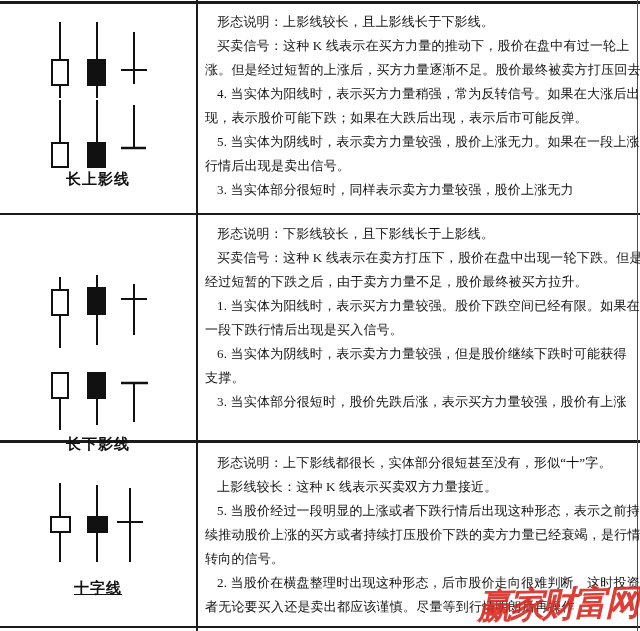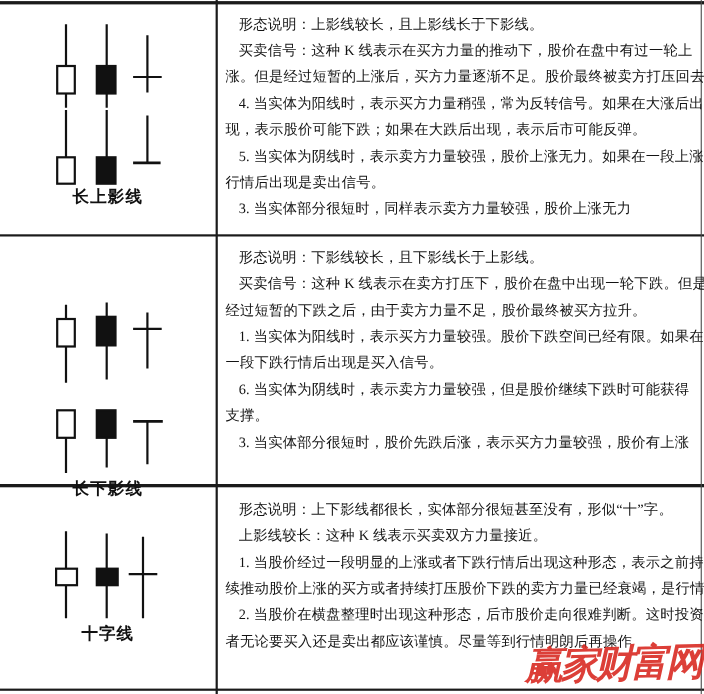--- a/index.html
+++ b/index.html
@@ -33,21 +33,21 @@
     padding-left:6px;letter-spacing:0.2px;color:#141414;font-weight:500;
   }
   .tline.ind{padding-left:18px;}
   
   .pattern-label{
     position:absolute;left:0;width:196px;text-align:center;
     font-size:15px;font-weight:bold;letter-spacing:1px;color:#111;
   }
   #label-1{top:167px;}
   #label-2{top:180px;}
-  #label-3{top:124px;}
+  #label-3{top:136px;text-decoration:underline;}
   
   #watermark{
     position:absolute;left:477px;top:582px;width:163px;height:48px;
     font-size:35px;line-height:44px;font-style:italic;font-weight:bold;
     color:#d8251d;letter-spacing:-3px;opacity:0.88;
     transform:rotate(-1.5deg);white-space:nowrap;z-index:5;
     font-family:"DejaVu Serif","Liberation Serif",serif;
   }
 </style>
 </head>
@@ -171,22 +171,23 @@
         <line x1="117" y1="79" x2="143" y2="79" stroke="#111" stroke-width="2"></line>
       </g>
     </svg>
     <div class="pattern-label" id="label-3">十字线</div>
   </div>
 
   <div class="cell cell-right" id="right-3">
     <div>
         <div class="tline ind">形态说明：上下影线都很长，实体部分很短甚至没有，形似“十”字。</div>
         <div class="tline ind">上影线较长：这种 K 线表示买卖双方力量接近。</div>
-        <div class="tline ind">1. 当股价经过一段明显的上涨或者下跌行情后出现这种形态，表示之前持</div>
+        <div class="tline ind">5. 当股价经过一段明显的上涨或者下跌行情后出现这种形态，表示之前持</div>
         <div class="tline">续推动股价上涨的买方或者持续打压股价下跌的卖方力量已经衰竭，是行情</div>
+        <div class="tline">转向的信号。</div>
         <div class="tline ind">2. 当股价在横盘整理时出现这种形态，后市股价走向很难判断。这时投资</div>
         <div class="tline">者无论要买入还是卖出都应该谨慎。尽量等到行情明朗后再操作</div>
       </div>
   </div>
 
   <div id="watermark">赢家财富网</div>
 
 </div>
 
 </body></html>

